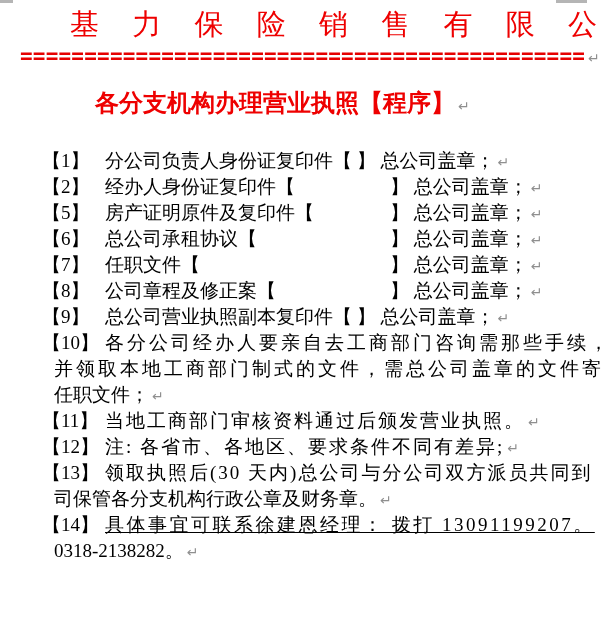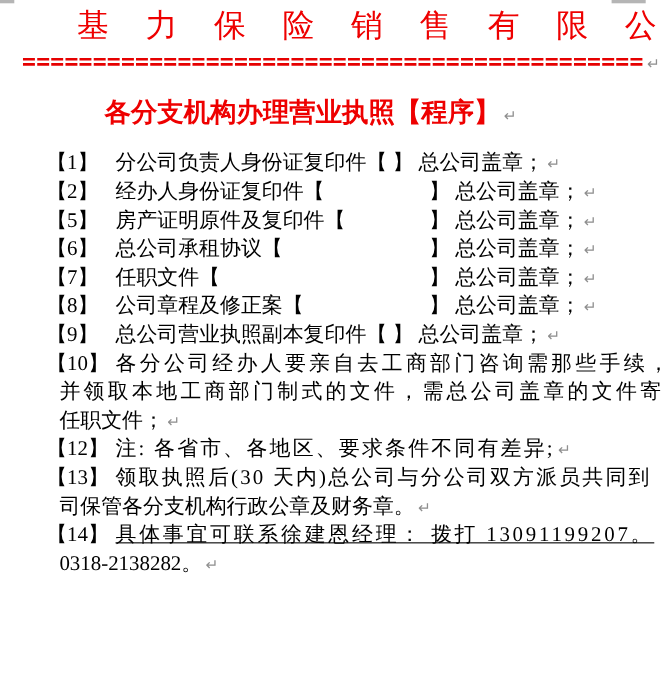--- a/index.html
+++ b/index.html
@@ -21,21 +21,21 @@
   }
   .divider-text{
     font-family:"DejaVu Sans Mono",monospace;font-weight:bold;
     color:#e60000;font-size:21px;letter-spacing:0.2px;
   }
   .heading-row{
     position:absolute;top:86px;left:95px;white-space:nowrap;
     color:#ee0000;font-size:24px;font-weight:bold;line-height:34px;text-align:right;
   }
   .items{
-    position:absolute;top:136px;left:42px;width:560px;
+    position:absolute;top:148px;left:42px;width:560px;
     font-size:19px;line-height:26px;
   }
   .line{height:26px;white-space:nowrap;}
   .marker{display:inline-block;width:63px;letter-spacing:0;}
   .cont{padding-left:12px;}
   .ls2{letter-spacing:2px;}
   .ls25{letter-spacing:2.5px;text-decoration:underline;}
   .ls3{letter-spacing:3px;}
   .pilcrow{
     color:#8f8f8f;font-size:14px;margin-left:3px;letter-spacing:0;
@@ -95,20 +95,23 @@
     </div>
 
     <div class="line">
       <span class="marker">【10】</span><span class="ls3">各分公司经办人要亲自去工商部门咨询需那些手续，</span>
     </div>
     <div class="line cont ls3">并领取本地工商部门制式的文件，需总公司盖章的文件寄</div>
     <div class="line cont">
       <span>任职文件；</span><span class="pilcrow">↵</span>
     </div>
 
+    <div class="line">
+      <span class="marker">【11】</span><span class="ls2">当地工商部门审核资料通过后颁发营业执照。</span><span class="pilcrow">↵</span>
+    </div>
 
     <div class="line">
       <span class="marker">【12】</span><span class="ls2">注: 各省市、各地区、要求条件不同有差异;</span><span class="pilcrow">↵</span>
     </div>
 
     <div class="line">
       <span class="marker">【13】</span><span class="ls2">领取执照后(30 天内)总公司与分公司双方派员共同到</span>
     </div>
     <div class="line cont">
       <span>司保管各分支机构行政公章及财务章。</span><span class="pilcrow">↵</span>

